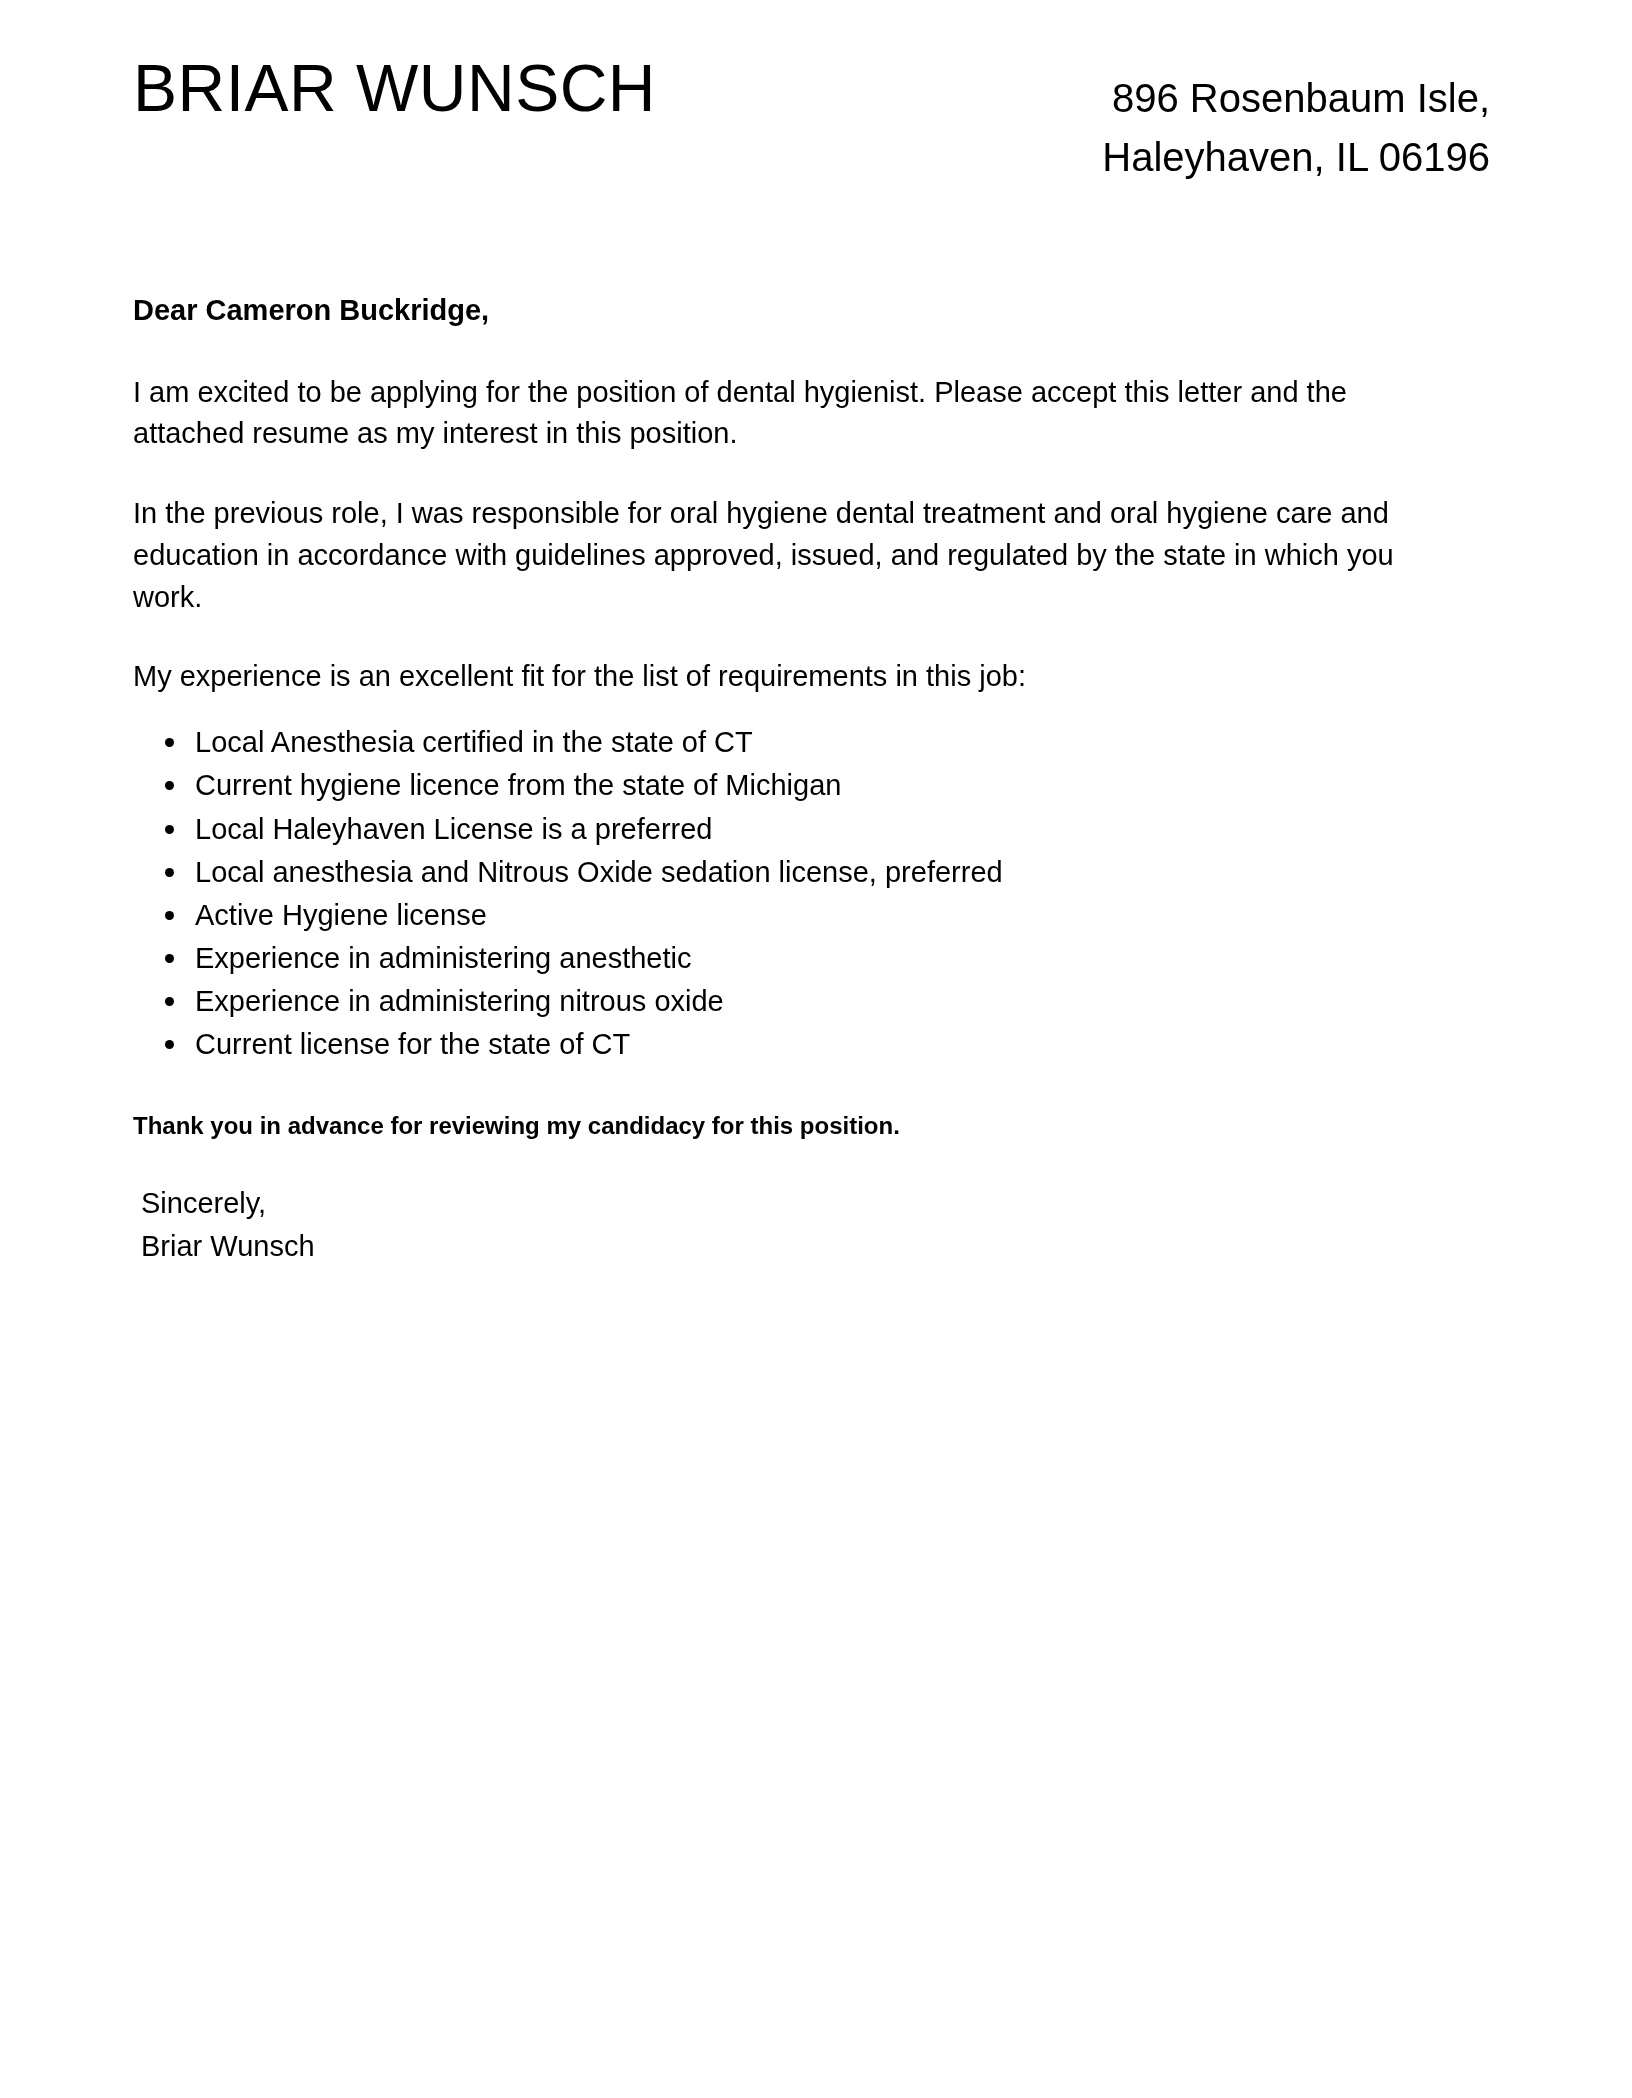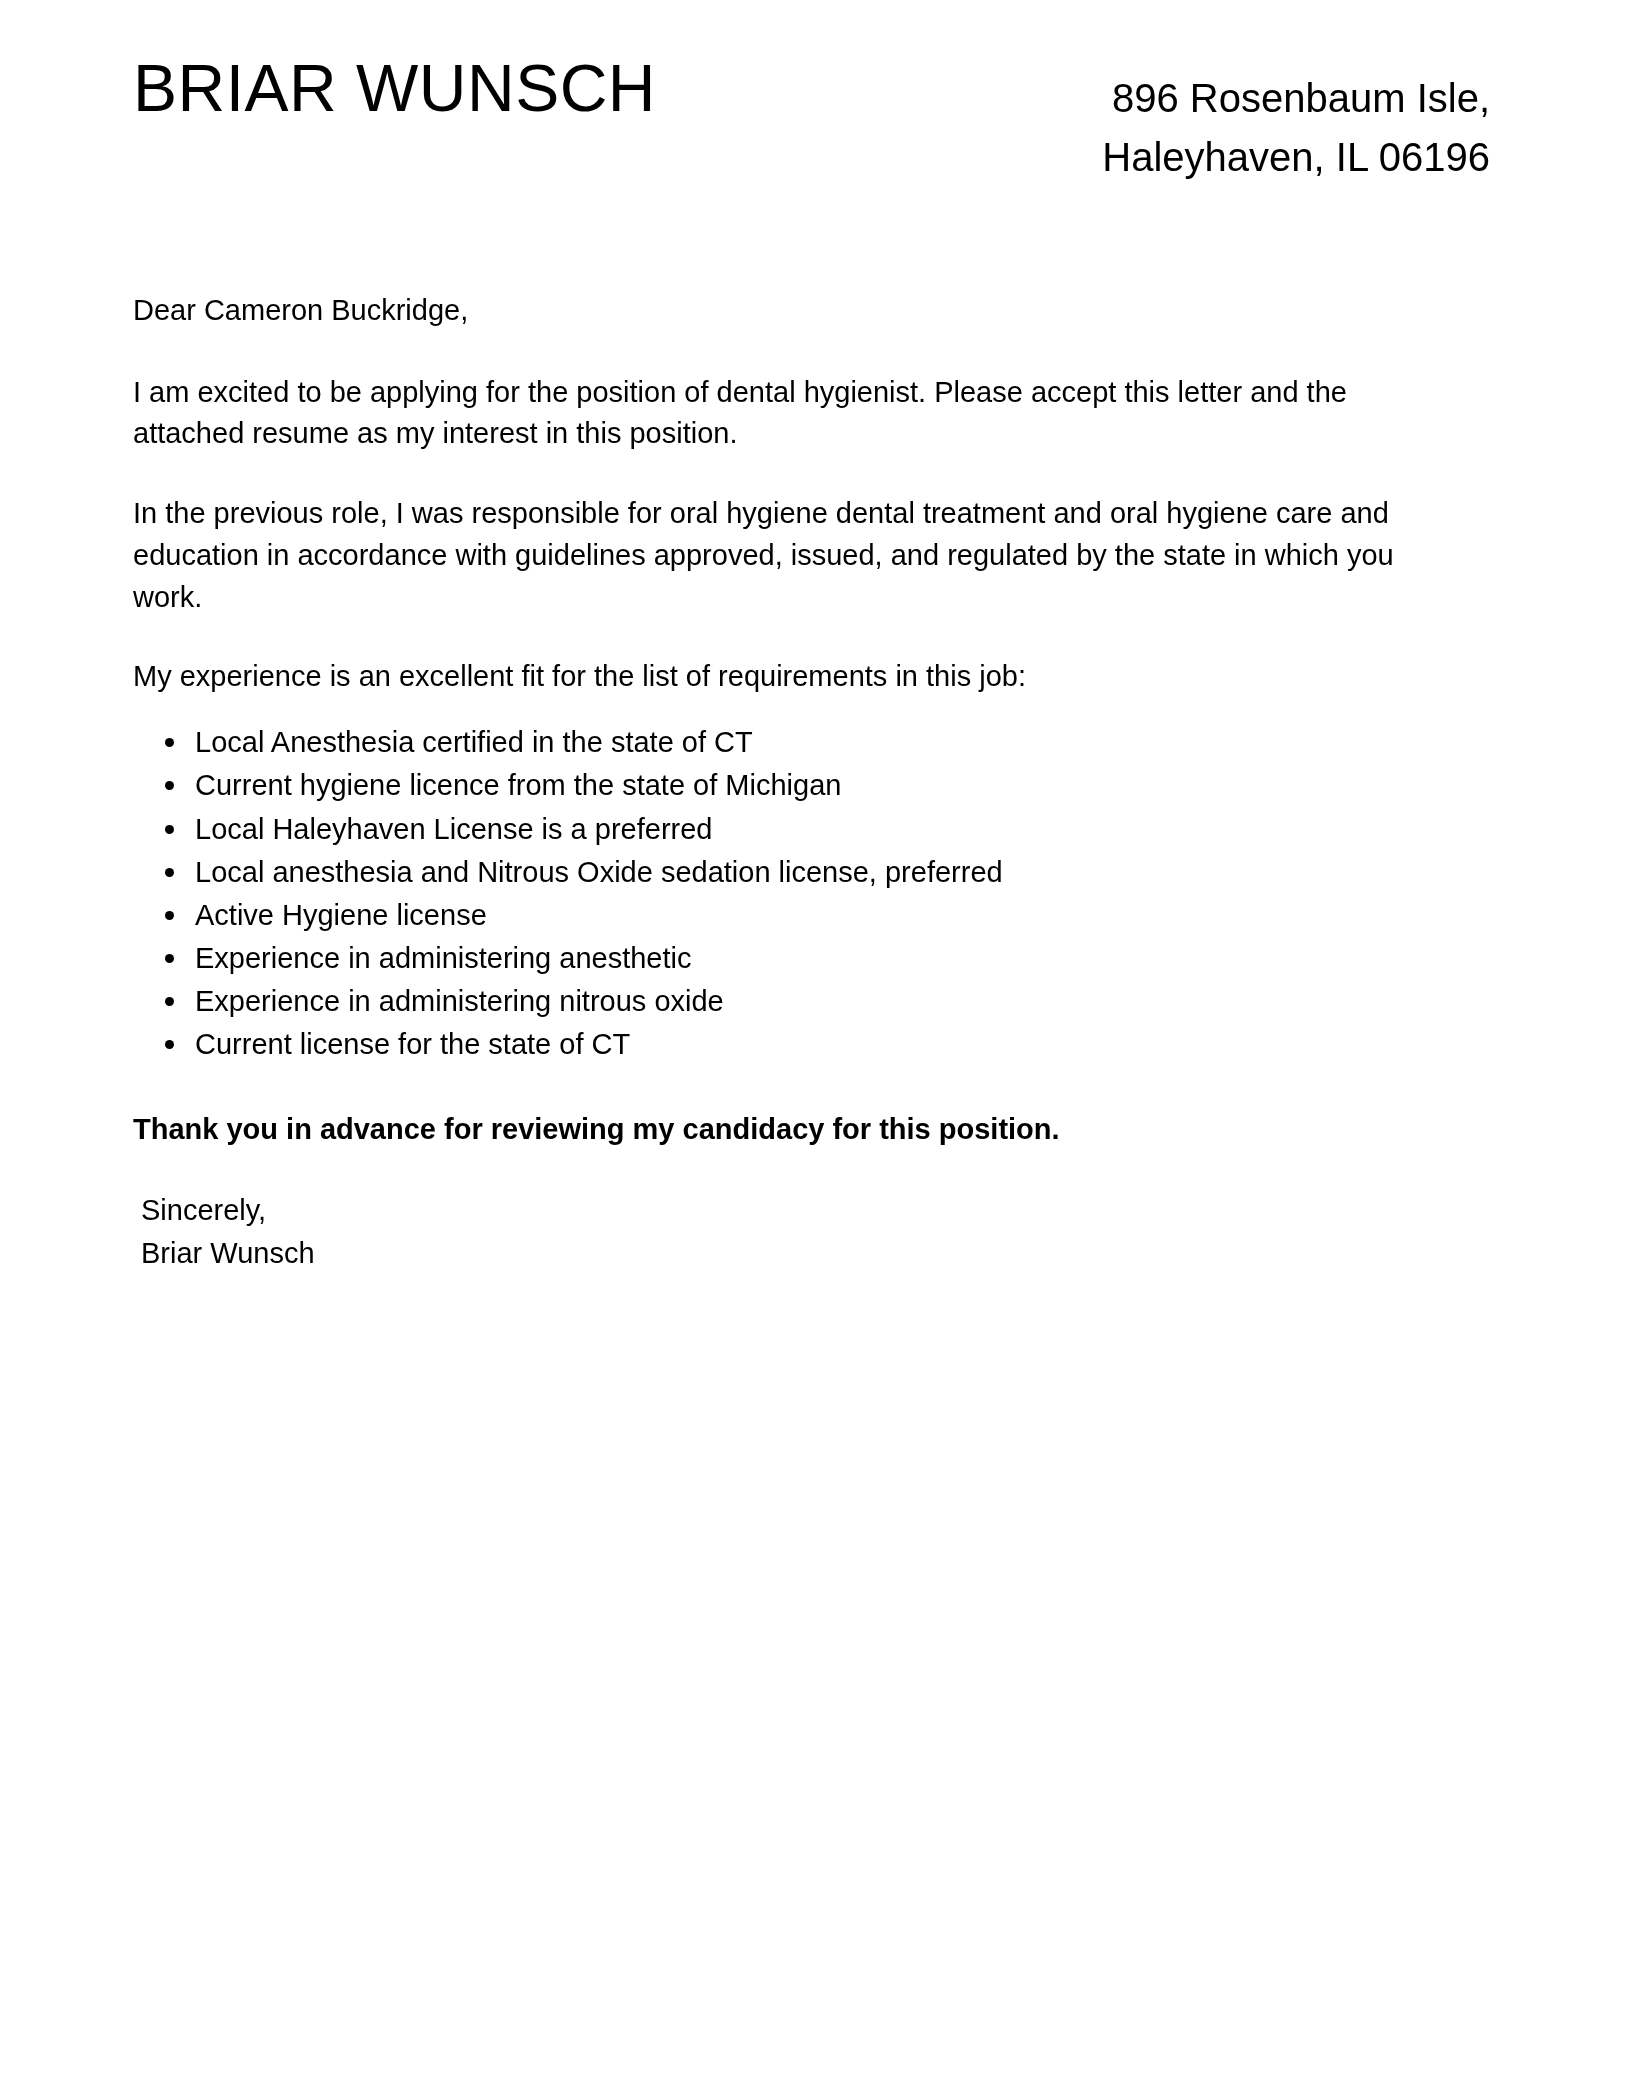--- a/index.html
+++ b/index.html
@@ -64,21 +64,21 @@
     position: absolute;
     left: 133px;
     top: 292px;
     width: 1310px;
     font-size: 29px;
     line-height: 1.44;
     color: #000000;
   }
 
   .salutation {
-    font-weight: 400;
+    font-weight: 700;
     font-size: 29px;
     margin: 0 0 42px 0;
     line-height: 1.3;
   }
 
   .para {
     margin: 0 0 38px 0;
     font-weight: 400;
     line-height: 1.44;
   }
@@ -116,21 +116,21 @@
     left: -30px;
     top: 16px;
     width: 9px;
     height: 9px;
     border-radius: 50%;
     background: #000000;
   }
 
   .closing-thanks {
     font-weight: 700;
-    font-size: 29px;
+    font-size: 24px;
     margin: 0 0 40px 0;
     line-height: 1.35;
   }
 
   .signature-block {
     font-weight: 400;
     font-size: 29px;
     line-height: 1.48;
     margin: 8px;
   }

